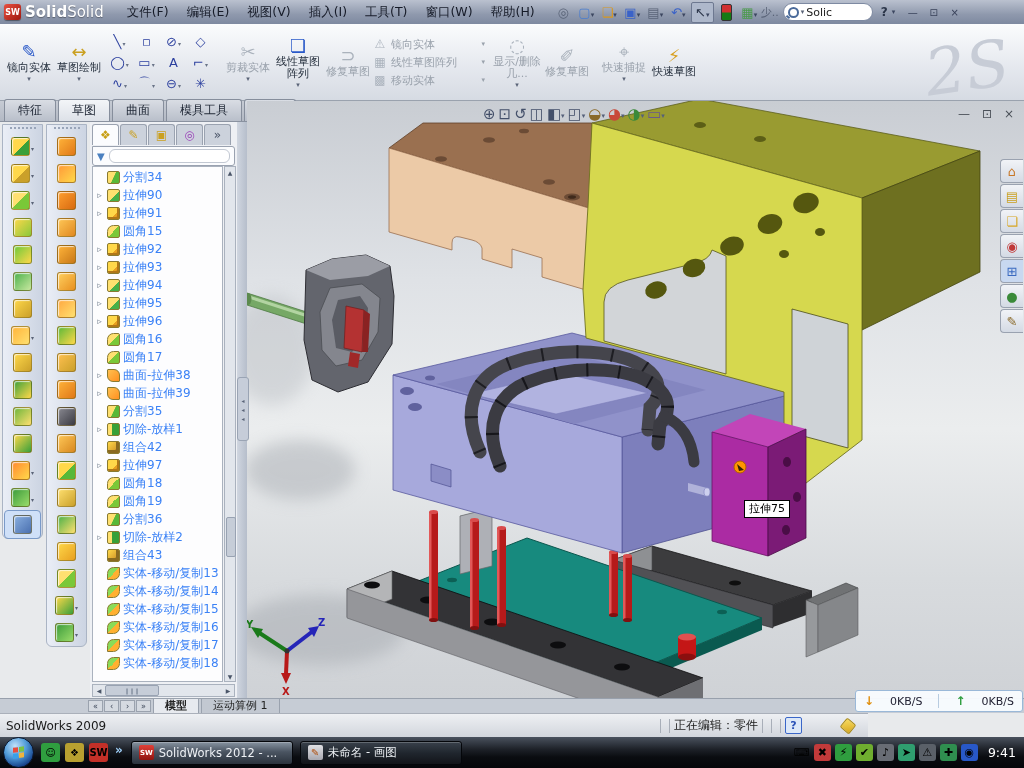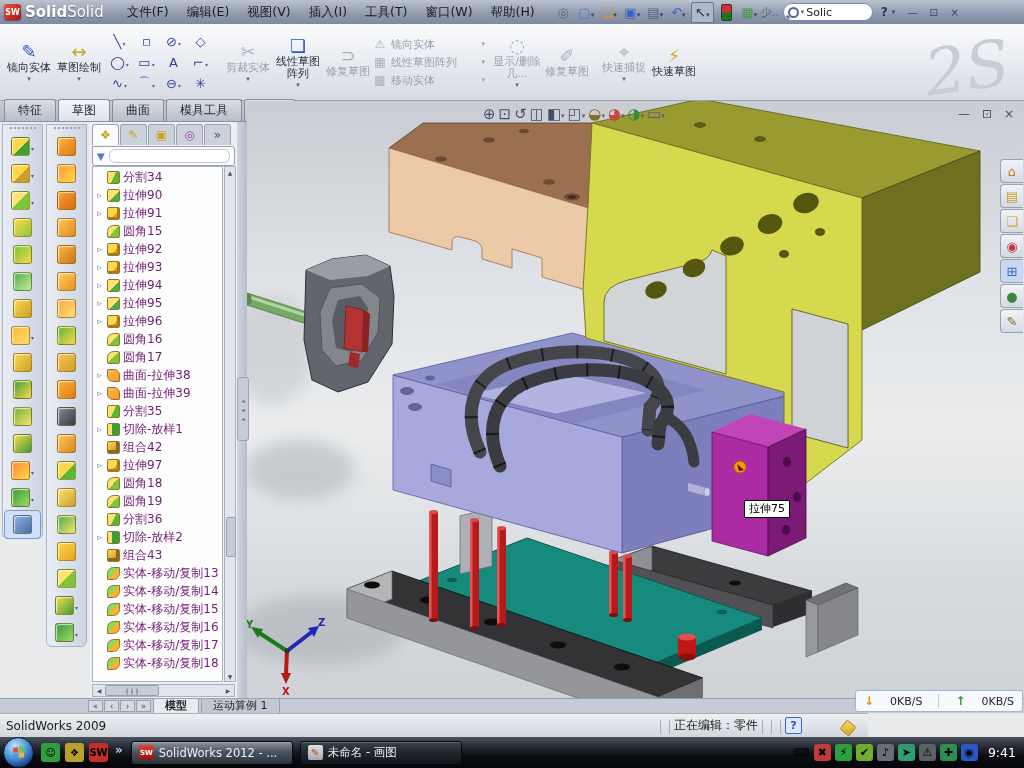--- a/index.html
+++ b/index.html
@@ -81,21 +81,21 @@
   .tarr.has::before{content:"▹"}
   .ti{width:13px;height:13px;border-radius:2px;border:1px solid #8a7a30;flex:none;box-sizing:border-box}
   .ic-split{background:linear-gradient(115deg,#ffe070 48%,#58b838 52%)}
   .ic-extr-g{background:linear-gradient(135deg,#ffe070 55%,#48b048 55%)}
   .ic-extr-o{background:linear-gradient(135deg,#ffd84a 60%,#e8a020 60%);box-shadow:inset -2px -2px 0 #b07818}
   .ic-fillet{background:linear-gradient(135deg,#ffe070 50%,#7ac838 50%);border-radius:50% 2px 2px 2px}
   .ic-surf{background:linear-gradient(135deg,#ffc050,#ff9020);border-radius:1px 6px 1px 6px}
   .ic-cutloft{background:linear-gradient(90deg,#ffe070 40%,#38a038 40%)}
   .ic-comb{background:linear-gradient(135deg,#ffd84a,#c88820);box-shadow:inset -3px -3px 0 #8a6a20}
   .ic-move{background:linear-gradient(135deg,#8adc58 50%,#ffb030 50%);border-radius:50% 0 50% 0}
-  .tlabel{font-size:12px;color:#701a75}
+  .tlabel{font-size:12px;color:#3b82f6}
   .vsb{position:absolute;top:44px;bottom:16px;right:1px;width:12px;background:#e2e6ec;border:1px solid #aab2be;box-sizing:border-box}
   .vsb .sa{position:absolute;left:0;width:10px;height:10px;font-size:6px;color:#4a5568;display:flex;align-items:center;justify-content:center}
   .vsb .thumb{position:absolute;left:1px;width:8px;top:68%;height:38px;background:#c6cdd8;border:1px solid #98a2b2;border-radius:2px}
   .hsb{position:absolute;bottom:1px;left:2px;right:2px;height:13px;background:#e2e6ec;border:1px solid #aab2be;display:flex;align-items:center;box-sizing:border-box}
   .hsb .sa{width:12px;font-size:6px;color:#4a5568;text-align:center}
   .hsb .thumb{width:52px;height:9px;background:#c6cdd8;border:1px solid #98a2b2;border-radius:2px;display:flex;align-items:center;justify-content:center;font-size:6px;color:#6a7688}
 
   
   #splitter{left:237px;top:122px;width:10px;height:576px;background:linear-gradient(90deg,#d0d6e0,#b6becb)}
   #splitter .handle{position:absolute;top:255px;left:0;width:10px;height:62px;background:#c6cdd9;border:1px solid #9aa4b4;border-radius:3px;
@@ -117,21 +117,21 @@
   
   #docrow{left:0;top:698px;width:1024px;height:15px;background:#c6ccd5;border-top:1px solid #98a0ac;display:flex;align-items:flex-end;box-sizing:border-box}
   .navgrp{margin-left:88px;display:flex;gap:1px;margin-bottom:1px}
   .nb{width:15px;height:12px;font-size:8px;line-height:12px;text-align:center;background:#d5dae1;border:1px solid #9aa2ae;color:#3a4456;box-sizing:border-box}
   .dtab{padding:0 11px;margin-left:2px;font-size:11px;height:14px;line-height:14px;border:1px solid #9aa2ae;border-bottom:none;background:#c2c8d1;color:#222;white-space:nowrap}
   .dtab.active{background:#e7eaef;font-weight:bold}
 
   
   #statusbar{left:0;top:713px;width:868px;height:24px;background:linear-gradient(#eef0f3,#d2d6dd);border-top:1px solid #aab0ba;display:flex;align-items:center;box-sizing:border-box}
   #statusbar .prod{margin-left:6px;color:#1a1a1a}
-  .sright{margin-left:auto;display:flex;align-items:flex-end}
+  .sright{margin-left:auto;display:flex;align-items:center}
   .sbsep{width:1px;height:14px;background:#a8aeb8;margin:0 4px}
   .helpbox{width:15px;height:15px;background:#dce8f8;border:1px solid #3a66c8;color:#2a52b8;font-weight:bold;font-size:11px;
            display:flex;align-items:center;justify-content:center;border-radius:2px}
   .tagicon{width:10px;height:10px;background:linear-gradient(135deg,#f8dc60,#d8a820);border:1px solid #a88810;transform:rotate(40deg);border-radius:2px;margin:0 14px 0 40px}
 
   
   #netmon{left:855px;top:690px;width:168px;height:22px;background:rgba(249,252,255,.95);border:1px solid #9ab8d8;border-radius:3px;
           display:flex;align-items:center;justify-content:space-around;font-size:11px;color:#223;box-sizing:border-box;z-index:5}
   #netmon .dn{color:#e09010;font-weight:bold;font-size:12px}
   #netmon .up{color:#2f9e3f;font-weight:bold;font-size:12px}

